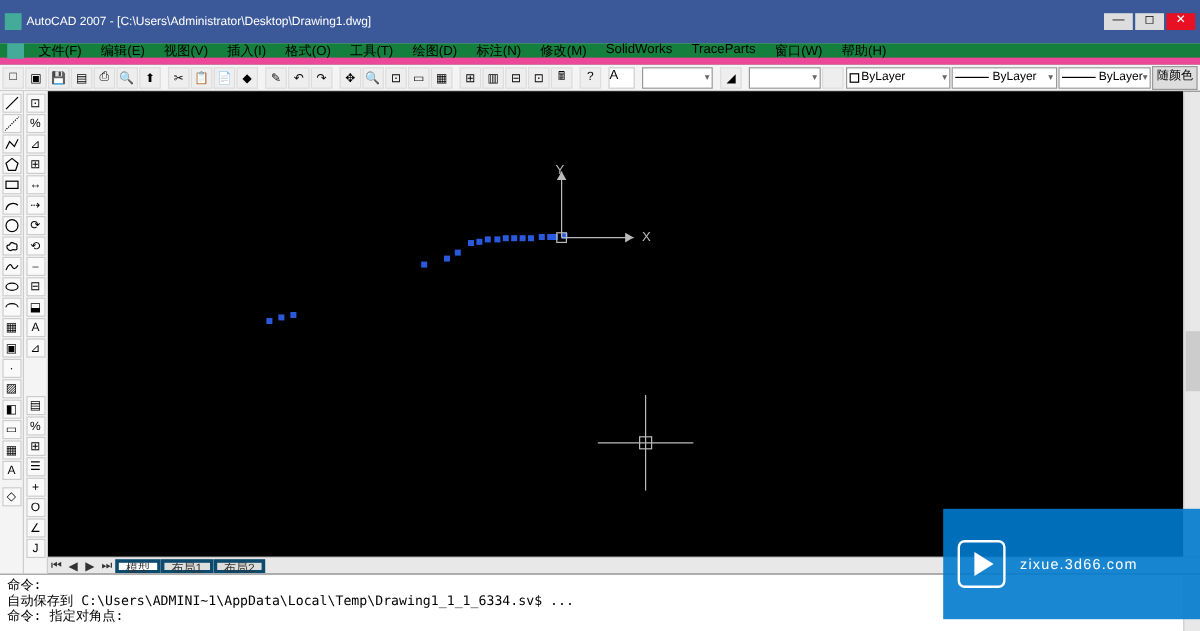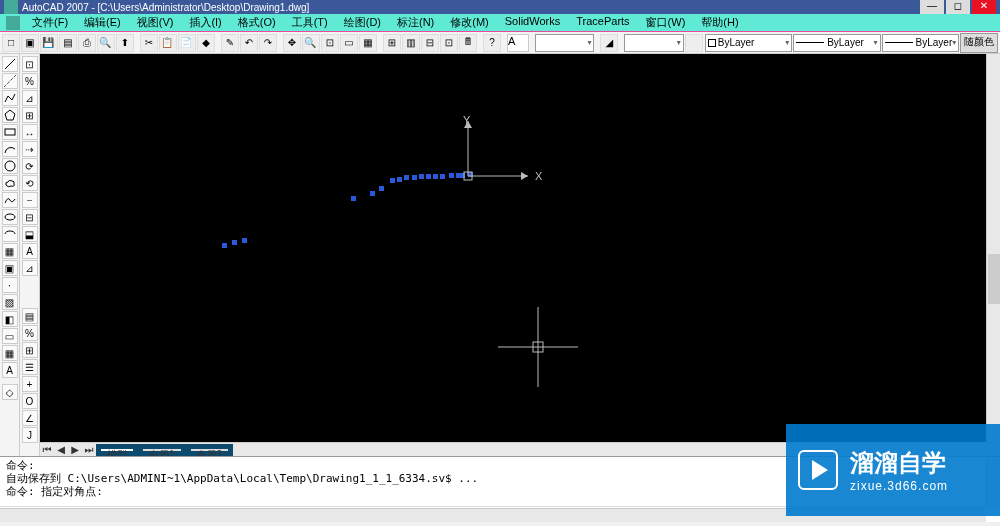--- a/index.html
+++ b/index.html
@@ -1,25 +1,25 @@
 <!DOCTYPE html>
 <html><head>
 <meta charset="utf-8">
 <style>
   * { margin: 0; padding: 0; box-sizing: border-box; }
   body { width: 1000px; height: 526px; font-family: "Microsoft YaHei", sans-serif; font-size: 11px; background: #f0f0f0; overflow: hidden; position: relative; }
   
-  .titlebar { height: 14px; background: #3b5998; color: #fff; display: flex; align-items: center; padding: 2px 4px; position: relative; }
+  .titlebar { height: 36px; background: #3b5998; color: #fff; display: flex; align-items: center; padding: 2px 4px; position: relative; }
   .titlebar .icon { width: 14px; height: 14px; background: #4a9; margin-right: 4px; }
   .titlebar .title { font-size: 10px; flex: 1; }
   .winbtns { display: flex; gap: 2px; }
   .winbtn { width: 24px; height: 14px; background: #ddd; color: #000; text-align: center; line-height: 12px; font-size: 10px; cursor: pointer; }
   .winbtn.close { background: #e81123; color: #fff; }
   
-  .menubar { height: 18px; background: #5eead4; display: flex; align-items: center; padding: 0 6px; font-size: 11px; border-bottom: 1px solid #ec4899; }
+  .menubar { height: 18px; background: #15803d; display: flex; align-items: center; padding: 0 6px; font-size: 11px; border-bottom: 6px solid #ec4899; }
   .menubar .micon { width: 14px; height: 14px; background: #4a9; margin-right: 4px; }
   .menubar .mitem { padding: 0 8px; cursor: pointer; }
   
   .toolbar { height: 22px; background: #f4f4f4; display: flex; align-items: center; padding: 0 2px; gap: 1px; border-bottom: 1px solid #ccc; }
   .tbtn { width: 18px; height: 18px; background: #eee; border: 1px solid #ddd; cursor: pointer; display: inline-flex; align-items: center; justify-content: center; font-size: 10px; }
   .tsep { width: 4px; }
   .flybtn { width: 22px; height: 18px; border: 1px solid #ccc; background: #fff; cursor: pointer; }
   .layerbox { width: 88px; height: 18px; border: 1px solid #999; background: #fff; display: inline-flex; align-items: center; padding: 0 2px; font-size: 10px; cursor: pointer; }
   .layerbox .sq { width: 8px; height: 8px; border: 1px solid #000; margin-right: 2px; }
   .layerbox .arr { margin-left: auto; font-size: 8px; color: #666; }
@@ -38,21 +38,21 @@
   .canvas { flex: 1; background: #000; position: relative; overflow: hidden; }
   .ucs { position: absolute; left: 423px; top: 118px; pointer-events: none; }
   .ucs svg { overflow: visible; }
   .ucs-label { position: absolute; color: #bbb; font-size: 11px; font-family: sans-serif; }
   .square { position: absolute; width: 5px; height: 5px; background: #2a5adb; }
   .cursor { position: absolute; pointer-events: none; }
   .scrollbar-v { position: absolute; right: 0; top: 0; width: 14px; height: calc(100% - 14px); background: #e8e8e8; border-left: 1px solid #ccc; }
   .scrollbar-v .thumb { position: absolute; top: 200px; width: 12px; height: 50px; background: #ccc; left: 1px; }
   .scrollbar-h { position: absolute; bottom: 0; left: 0; right: 0; height: 14px; background: #e8e8e8; border-top: 1px solid #ccc; display: flex; align-items: center; color: #333; font-size: 10px; }
   .scrollbar-h .navbtn { width: 14px; height: 12px; text-align: center; cursor: pointer; }
-  .scrollbar-h .tab { padding: 0 6px; height: 12px; line-height: 12px; border: 5px solid #0c4a6e; background: #ddd; cursor: pointer; }
+  .scrollbar-h .tab { padding: 0 6px; height: 12px; line-height: 12px; border: 3px solid #0c4a6e; background: #ddd; cursor: pointer; }
   .scrollbar-h .tab.active { background: #fff; }
   
   .cmdarea { height: 66px; background: #fff; border-top: 1px solid #999; display: flex; flex-direction: column; position: relative; }
   .cmdlog { flex: 1; padding: 2px 6px; font-family: "SimSun", monospace; font-size: 11px; line-height: 13px; color: #000; overflow: hidden; white-space: pre-wrap; }
   .cmdline { height: 16px; border-top: 1px solid #ddd; padding: 0 6px; font-family: "SimSun", monospace; font-size: 11px; display: flex; align-items: center; }
   .cmdline input { border: none; outline: none; flex: 1; font-family: inherit; font-size: inherit; }
   .cmdscroll-v { position: absolute; right: 0; top: 0; width: 14px; height: calc(100% - 14px); background: #e8e8e8; border-left: 1px solid #ccc; }
   .cmdscroll-h { position: absolute; bottom: 0; left: 0; right: 14px; height: 14px; background: #e8e8e8; border-top: 1px solid #ccc; }
   
   .watermark { position: absolute; right: 0; bottom: 10px; width: 214px; height: 92px; background: rgba(0,122,204,0.9); display: flex; align-items: center; padding: 0 12px; color: #fff; gap: 12px; }
@@ -314,16 +314,15 @@
     <span>命令:</span>&nbsp;
     <input type="text" value="" style="">
   </div>
   <div class="cmdscroll-v"></div>
   <div class="cmdscroll-h"></div>
 </div>
 
 <div class="watermark">
   <div class="play"></div>
   <div class="wm-text">
-    <div class="cn">溜溜自学</div>
     <div class="en">zixue.3d66.com</div>
   </div>
 </div>
 
 </body></html>

